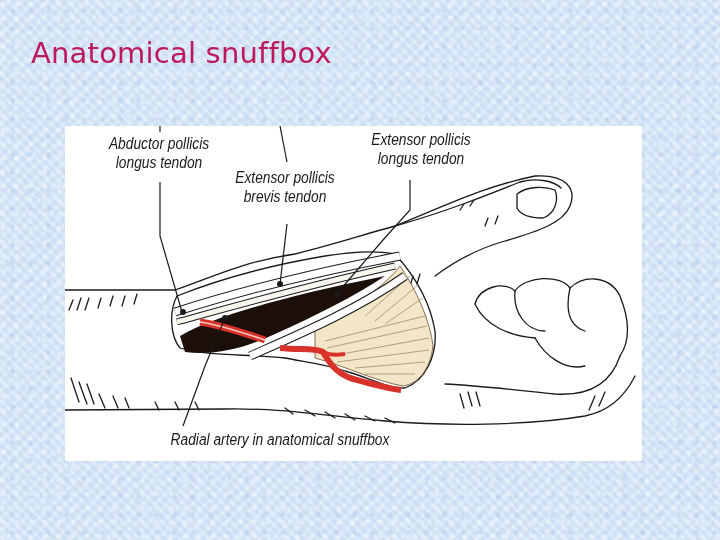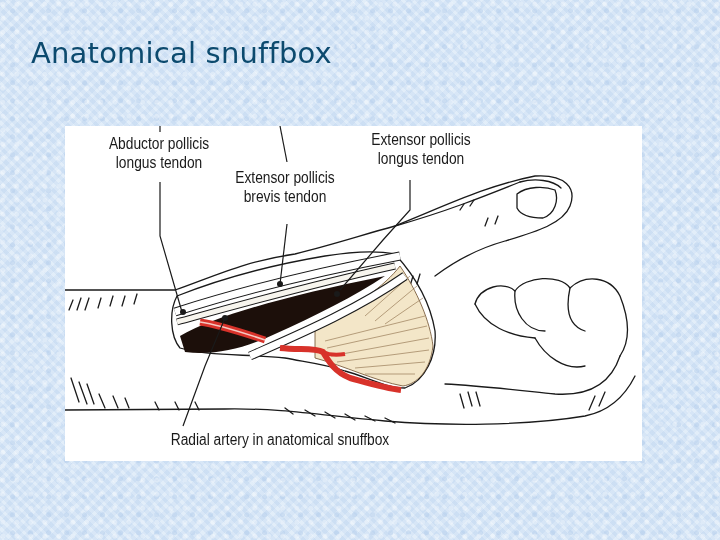--- a/index.html
+++ b/index.html
@@ -9,26 +9,26 @@
     background-image:
       radial-gradient(circle at 20% 30%, rgba(255,255,255,0.35) 0 2px, transparent 3px),
       radial-gradient(circle at 70% 60%, rgba(180,205,235,0.5) 0 2px, transparent 3px),
       repeating-linear-gradient(45deg, rgba(255,255,255,0.18) 0 3px, rgba(190,212,238,0.18) 3px 7px),
       repeating-linear-gradient(-45deg, rgba(255,255,255,0.14) 0 4px, rgba(170,198,232,0.14) 4px 9px);
     background-size: 14px 14px, 18px 18px, auto, auto;
     font-family:"DejaVu Sans", sans-serif;
   }
   .slide-title {
     position:absolute; left:31px; top:36px;
-    font-size:29px; color:#0c4a6e; font-weight:normal; letter-spacing:0.2px;
+    font-size:29px; color:#be185d; font-weight:normal; letter-spacing:0.2px;
     font-family:"DejaVu Sans", sans-serif;
   }
   .figure {
     position:absolute; left:65px; top:126px; width:577px; height:335px;
-    background:#ffffff; overflow:hidden;
+    background:#ffffff; overflow:hidden;font-style:italic;
   }
   .figure svg { position:absolute; left:0; top:0; }
   .lbl {
     position:absolute; font-family:"Liberation Sans", sans-serif;
     font-size:16px; color:#1a1a1a; text-align:center; line-height:19px;
     transform:scaleX(0.86); transform-origin:center top; white-space:nowrap;
   }
 </style>
 </head>
 <body>

